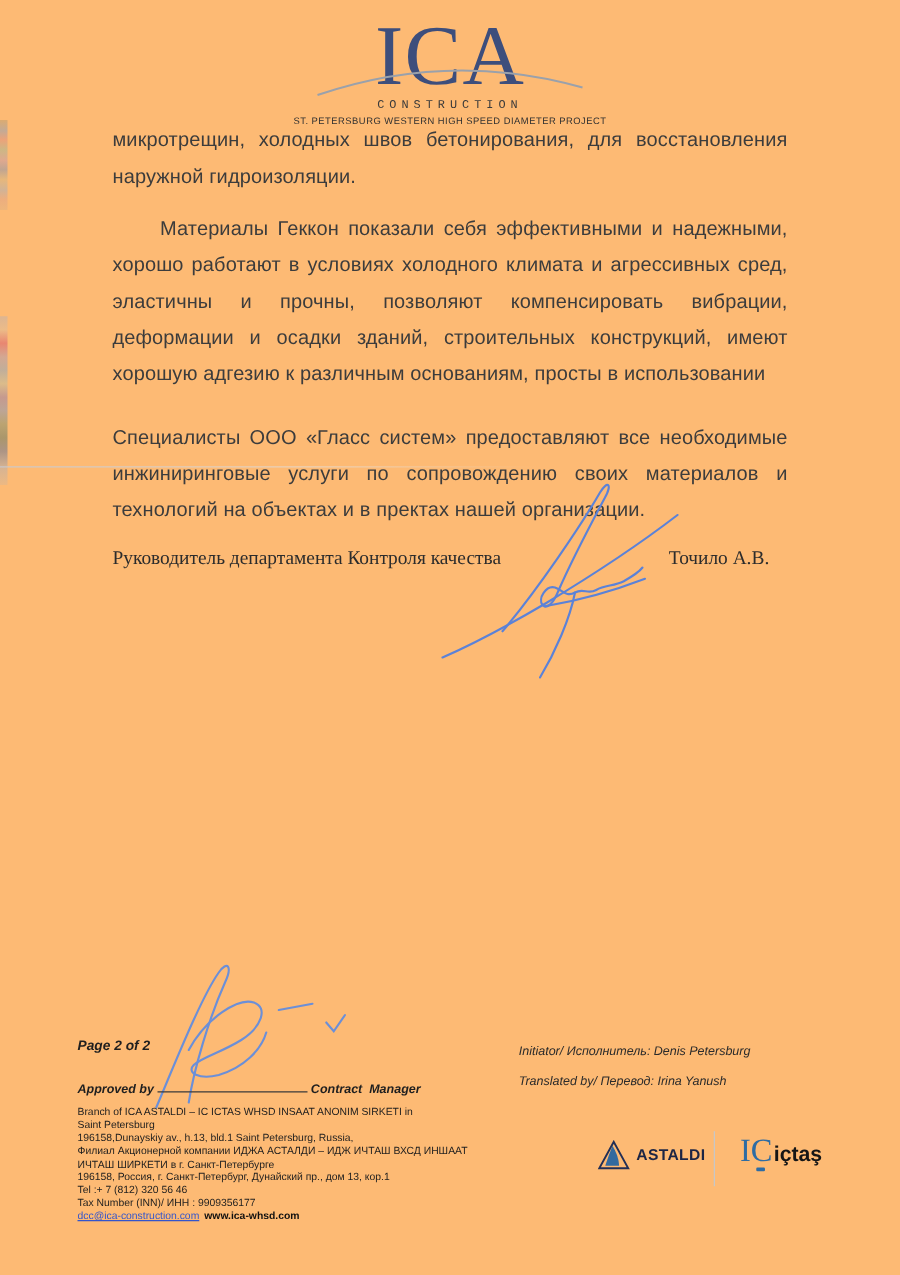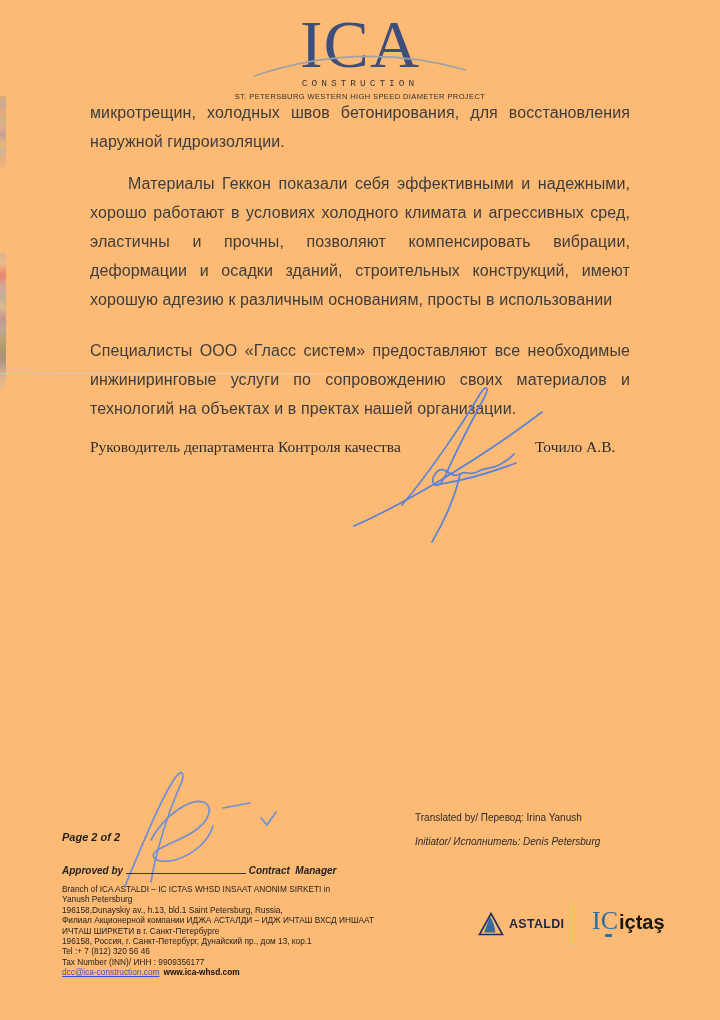--- a/index.html
+++ b/index.html
@@ -68,40 +68,40 @@
     font-size:11px;font-style:italic;font-weight:bold;color:#1f1f1f;
   }
   .approved-line{
     position:absolute;left:62px;top:864px;font-size:10px;font-style:italic;
     font-weight:bold;color:#1f1f1f;white-space:pre;
   }
   .approved-underline{
     display:inline-block;width:120px;border-bottom:1.3px solid #3a3a3a;height:9px;
   }
   .initiator{position:absolute;left:415px;top:836px;font-size:10px;font-style:italic;color:#2b2b2b;}
-  .translated{position:absolute;left:415px;top:812px;font-size:10px;color:#2b2b2b;}
+  .translated{position:absolute;left:415px;top:860px;font-size:10px;font-style:italic;color:#2b2b2b;}
   .address{
     position:absolute;left:62px;top:884px;width:330px;
     font-size:8.3px;line-height:10.4px;color:#1e1e1e;
   }
   .address .line{display:block;}
   .email-link{color:#3355cc;text-decoration:underline;}
   .website{font-weight:bold;color:#101010;margin-left:4px;}
   
   .astaldi{position:absolute;left:478px;top:912px;display:flex;align-items:center;}
   .astaldi-text{
     font-size:12.5px;font-weight:bold;color:#1c2544;letter-spacing:.3px;margin-left:5px;
   }
   .logo-divider{position:absolute;left:571px;top:905px;width:1px;height:44px;background:#c7c7c7;}
   .ictas{position:absolute;left:592px;top:908px;}
   .ictas .ic{
     font-family:"Liberation Serif",serif;font-size:26px;color:#2e6ca3;line-height:26px;
   }
   .ictas .rest{
-    font-size:20px;font-weight:bold;color:#161616;margin-left:1px;
+    font-size:17px;font-weight:bold;color:#161616;margin-left:1px;
     font-family:"Liberation Sans",sans-serif;
   }
   .ic-sub{position:absolute;left:13px;top:26px;width:7px;height:2.5px;background:#2e6ca3;border-radius:1px;}
 </style>
 </head>
 <body>
 
 <div class="page">
 
   <div class="edge-band a"></div>
@@ -147,21 +147,21 @@
     </g>
   </svg>
 
   <div class="approved-line"><span>Approved by </span><span class="approved-underline"></span><span> Contract  Manager</span></div>
 
   <div class="initiator">Initiator/ Исполнитель: Denis Petersburg</div>
   <div class="translated">Translated by/ Перевод:  Irina Yanush</div>
 
   <div class="address">
     <span class="line">Branch of ICA ASTALDI – IC ICTAS WHSD INSAAT ANONIM SIRKETI in</span>
-    <span class="line">Yanush Petersburg</span>
+    <span class="line">Saint Petersburg</span>
     <span class="line">196158,Dunayskiy av., h.13, bld.1 Saint Petersburg, Russia,</span>
     <span class="line">Филиал Акционерной компании ИДЖА АСТАЛДИ – ИДЖ ИЧТАШ ВХСД ИНШААТ</span>
     <span class="line">ИЧТАШ ШИРКЕТИ в г. Санкт-Петербурге</span>
     <span class="line">196158, Россия, г. Санкт-Петербург, Дунайский пр., дом 13, кор.1</span>
     <span class="line">Tel :+ 7 (812) 320 56 46</span>
     <span class="line">Tax Number (INN)/ ИНН : 9909356177</span>
     <span class="line"><span class="email-link">dcc@ica-construction.com</span><span class="website">www.ica-whsd.com</span></span>
   </div>
 
   <div class="astaldi">

